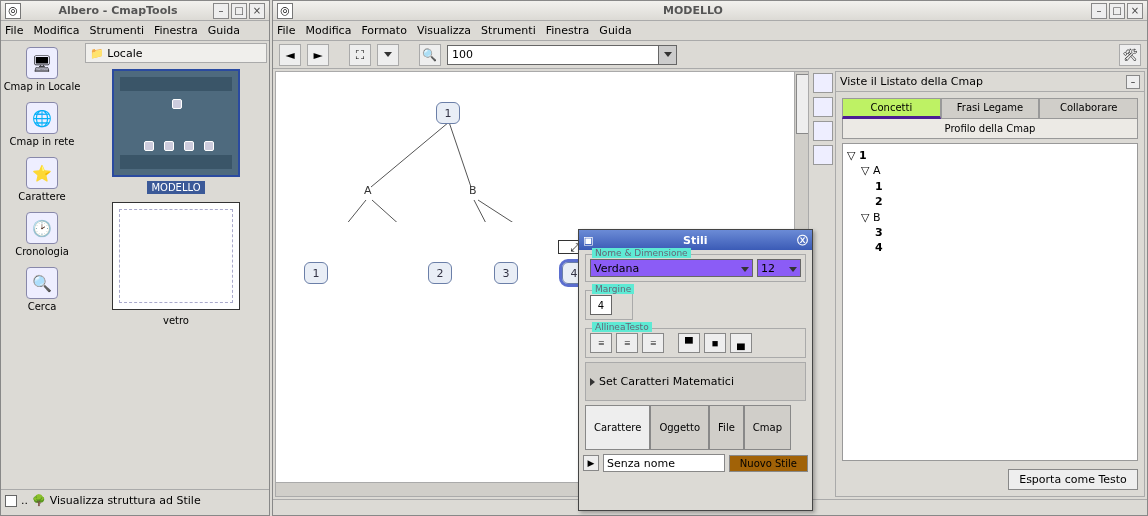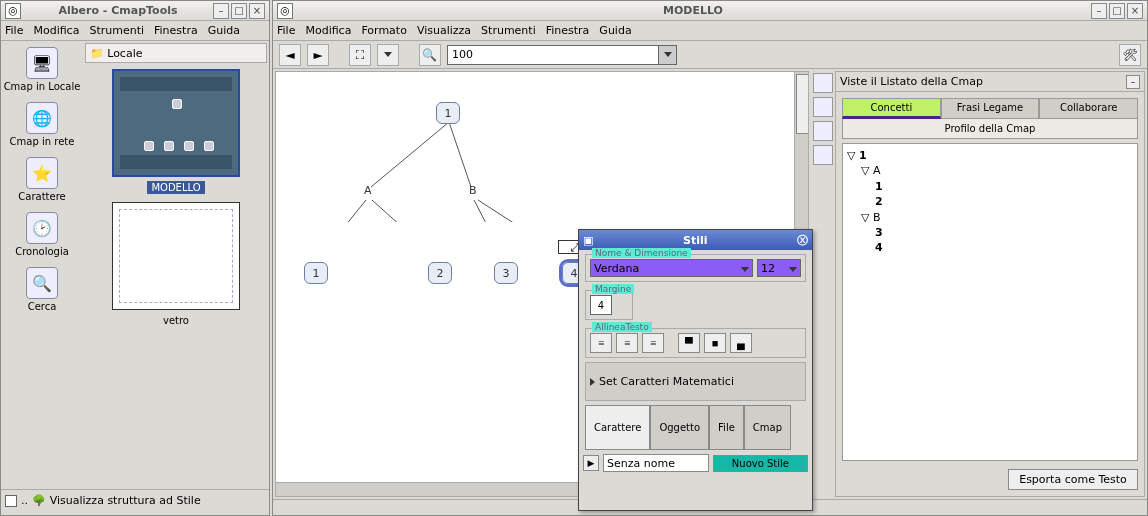--- a/index.html
+++ b/index.html
@@ -79,21 +79,21 @@
 #win-stili .fsel { display:flex; align-items:center; padding:0 3px; }
 #win-stili .fsel .dd { margin-left:auto; }
 #win-stili .ibtn { width:22px; height:20px; border:1px solid #888; background:#eee; display:flex;align-items:center;justify-content:center; font-size:11px; font-family:serif; }
 #win-stili .mbox { width:22px;height:20px;border:1px solid #666;background:#fff;display:flex;align-items:center;justify-content:center;font-size:10px;}
 #win-stili .btabs { display:flex; margin:4px 0 0 0; }
 #win-stili .btabs .bt { padding:16px 8px; border:1px solid #888; background:#d0cec9; font-size:10px; }
 #win-stili .btabs .bt.active { background:#eee; }
 #win-stili .bottom { display:flex; gap:4px; padding:4px; align-items:center;}
 #win-stili .bottom .play { width:16px;height:16px;border:1px solid #888;background:#eee;display:flex;align-items:center;justify-content:center;font-size:9px;}
 #win-stili .bottom .nameinp { flex:1; height:18px; border:1px solid #888; background:#fff; padding:0 3px; font-size:10px; display:flex;align-items:center;}
-#win-stili .bottom .newbtn { padding:2px 18px; border:1px solid #888; background:#14b8a6; font-size:10px;}
+#win-stili .bottom .newbtn { padding:2px 10px; border:1px solid #888; background:#a16207; font-size:10px;}
 #win-stili .expander { margin:2px 6px; padding:12px 4px; border:1px solid #aaa; font-size:9px; display:flex;align-items:center;gap:4px; background:#d0cec9;}
 
 .tri { display:inline-block; width:0;height:0;border-left:4px solid transparent;border-right:4px solid transparent;border-top:5px solid #333; }
 .trir { display:inline-block; width:0;height:0;border-top:4px solid transparent;border-bottom:4px solid transparent;border-left:5px solid #333; }
 </style>
 </head>
 <body>
 
 <div class="window" id="win-viste">
   <div class="titlebar">

